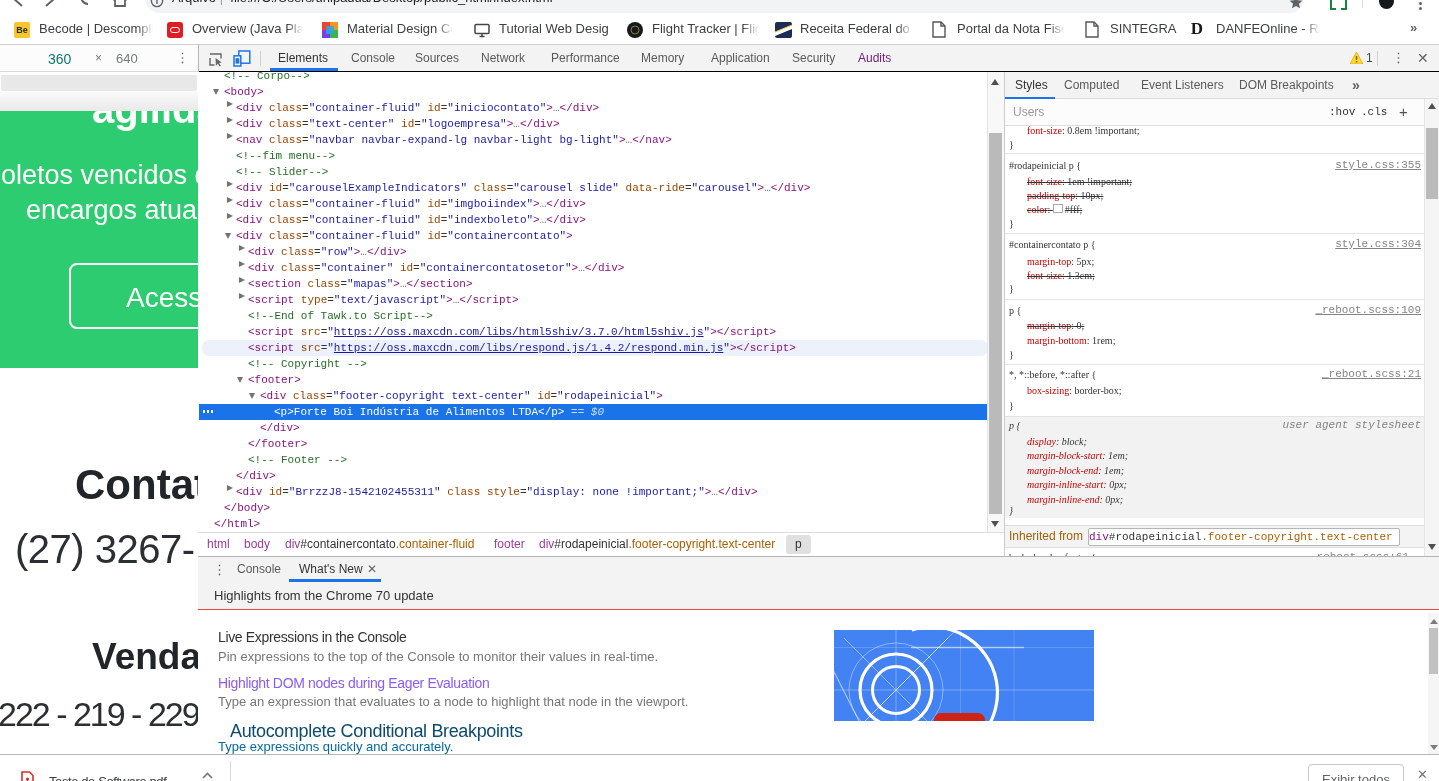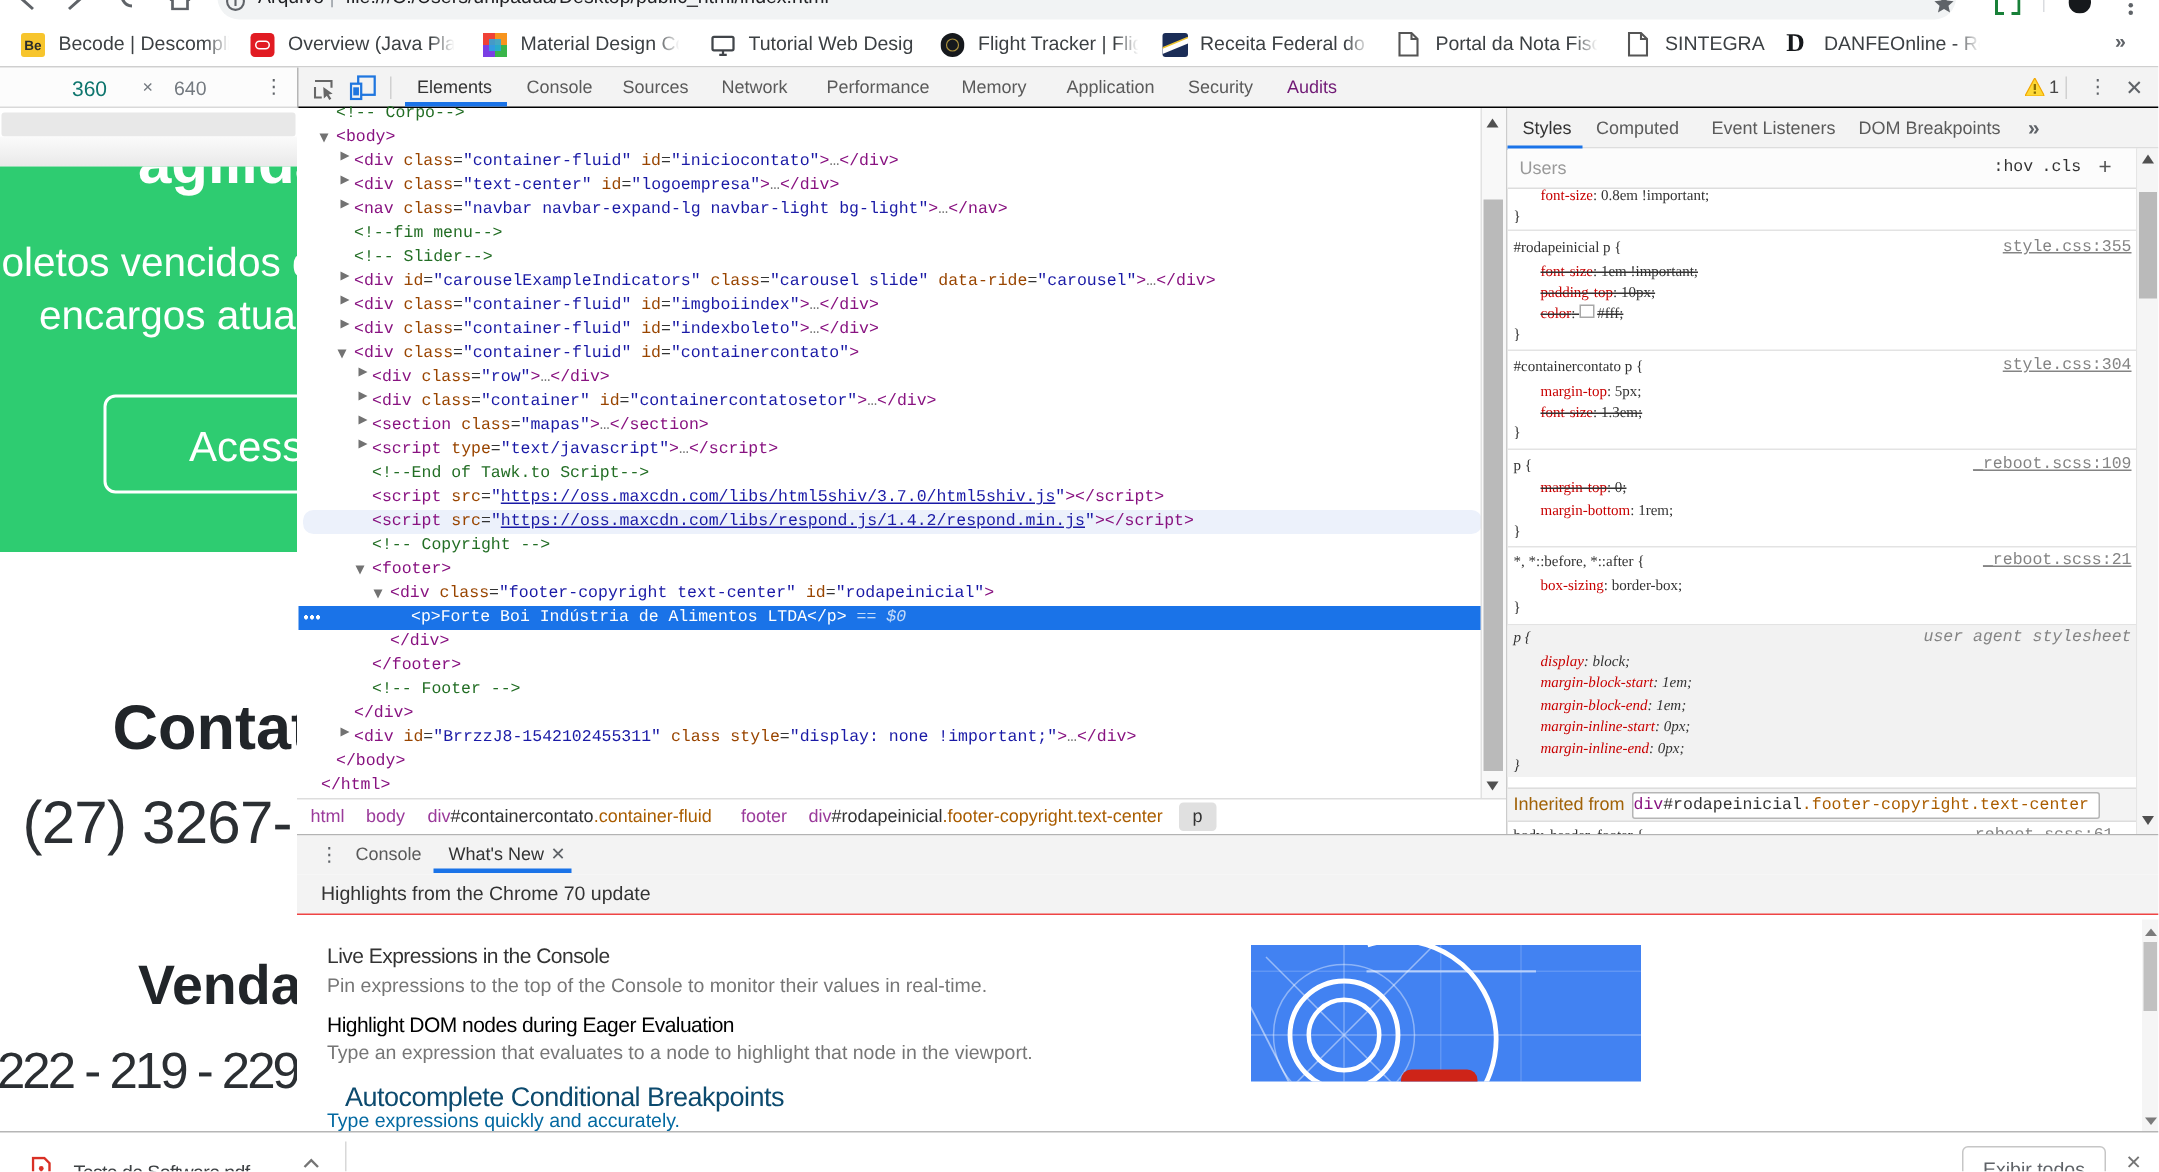--- a/index.html
+++ b/index.html
@@ -300,21 +300,21 @@
     <div class="abs" style="left:39px;top:0;height:25px;line-height:25px;font-size:12px;color:#5a5a5a">Console</div>
     <div class="abs" style="left:101px;top:0;height:25px;line-height:25px;font-size:12px;color:#333">What's New</div>
     <div class="abs" style="left:169px;top:0;height:25px;line-height:25px;font-size:12px;color:#5f6368">✕</div>
     <div class="abs" style="left:91px;top:22px;width:92px;height:3px;background:#1a73e8"></div>
   </div>
   <div class="abs" style="left:0;top:26px;width:1241px;height:27px;background:#f3f3f3;border-bottom:1px solid #ef4444">
     <div class="abs" style="left:16px;top:0;height:26px;line-height:26px;font-size:13px;color:#333">Highlights from the Chrome 70 update</div>
   </div>
   <div class="abs" style="left:20px;top:72px;font-size:14px;color:#333;letter-spacing:-0.35px">Live Expressions in the Console</div>
   <div class="abs" style="left:20px;top:92px;font-size:13px;color:#767676">Pin expressions to the top of the Console to monitor their values in real-time.</div>
-  <div class="abs" style="left:20px;top:118px;font-size:14px;color:#000000;letter-spacing:-0.35px">Highlight DOM nodes during Eager Evaluation</div>
+  <div class="abs" style="left:20px;top:118px;font-size:14px;color:#8b5cf6;letter-spacing:-0.35px">Highlight DOM nodes during Eager Evaluation</div>
   <div class="abs" style="left:20px;top:137px;font-size:13px;color:#767676">Type an expression that evaluates to a node to highlight that node in the viewport.</div>
   <div class="abs" style="left:32px;top:164px;font-size:18px;color:#0c4a6e;letter-spacing:-0.35px">Autocomplete Conditional Breakpoints</div>
   <div class="abs" style="left:20px;top:182px;font-size:13px;color:#0369a1">Type expressions quickly and accurately.</div>
   <div class="abs" style="left:636px;top:73px;width:260px;height:91px;overflow:hidden">
     <svg width="260" height="146" viewBox="0 0 260 146">
       <rect width="260" height="146" fill="#4282f2"></rect>
       <g stroke="#ffffff" fill="none">
         <path d="M62 0 V146 M0 60 H260" stroke-width="1" opacity="0.3"></path>
         <path d="M126.5 0 V146 M180 0 V146 M0 104 H260 M0 17.5 H260" stroke-width="1" opacity="0.16"></path>
         <path d="M10 8 L114 112 M114 8 L10 112 M150 -28 L-20 142" stroke-width="1" opacity="0.45"></path>

